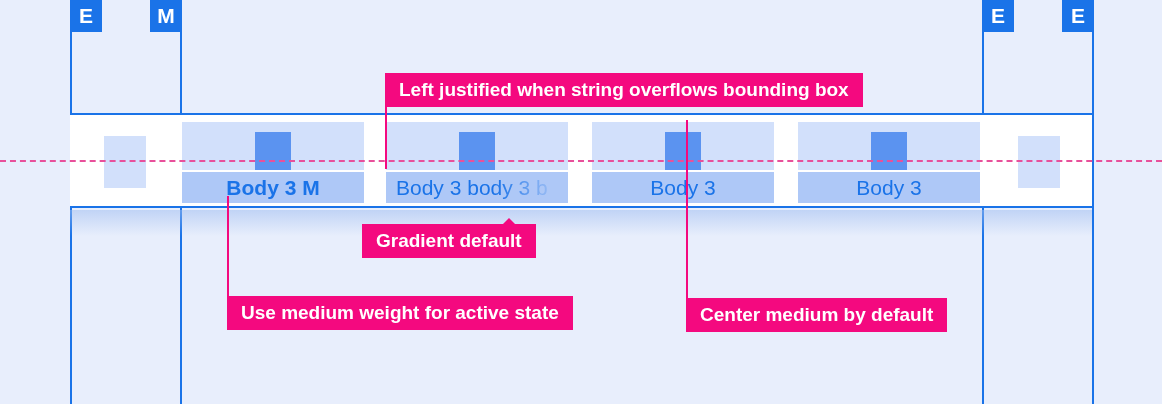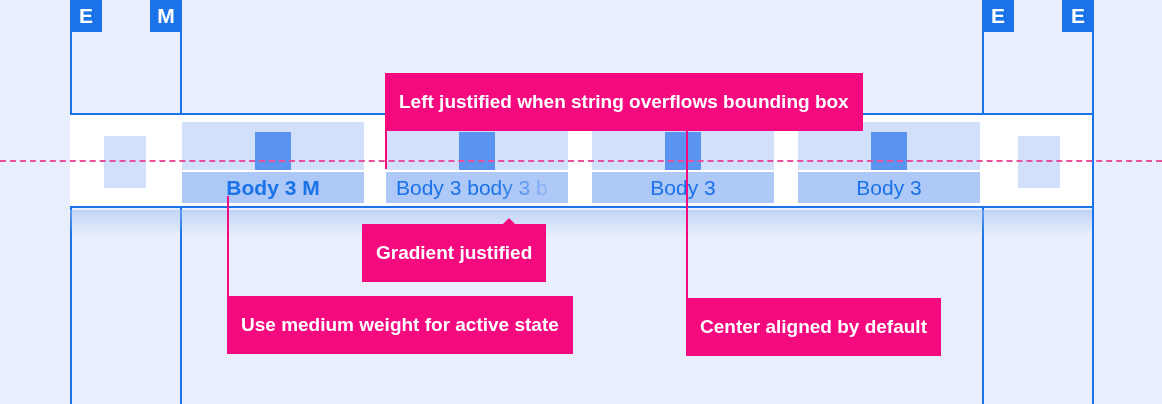--- a/index.html
+++ b/index.html
@@ -146,21 +146,21 @@
 
   
   .anno {
     position: absolute;
     background: #f4097f;
     color: #ffffff;
     font-size: 19px;
     font-weight: bold;
     line-height: 34px;
     height: 34px;
-    padding: 12px 14px;
+    padding: 0 14px;
     white-space: nowrap;
   }
   .anno-leader {
     position: absolute;
     width: 2px;
     background: #f4097f;
   }
   .anno-tip {
     position: absolute;
     width: 0;
@@ -229,18 +229,18 @@
     <div class="badge" style="left: 70px;">E</div>
     <div class="badge" style="left: 150px;">M</div>
     <div class="badge" style="left: 982px;">E</div>
     <div class="badge" style="left: 1062px;">E</div>
   </div>
 
 <div id="annotations">
     <div class="anno-leader" style="left: 385px; top: 107px; height: 62px;"></div>
     <div class="anno" style="left: 385px; top: 73px;">Left justified when string overflows bounding box</div>
     <div class="anno-tip" style="left: 503px; top: 218px;"></div>
-    <div class="anno" style="left: 362px; top: 224px;">Gradient justified</div>
+    <div class="anno" style="left: 362px; top: 224px;">Gradient default</div>
     <div class="anno-leader" style="left: 227px; top: 196px; height: 102px;"></div>
     <div class="anno" style="left: 227px; top: 296px;">Use medium weight for active state</div>
     <div class="anno-leader" style="left: 686px; top: 120px; height: 178px;"></div>
-    <div class="anno" style="left: 686px; top: 298px;">Center aligned by default</div>
+    <div class="anno" style="left: 686px; top: 298px;">Center medium by default</div>
   </div>
 
 </body></html>

